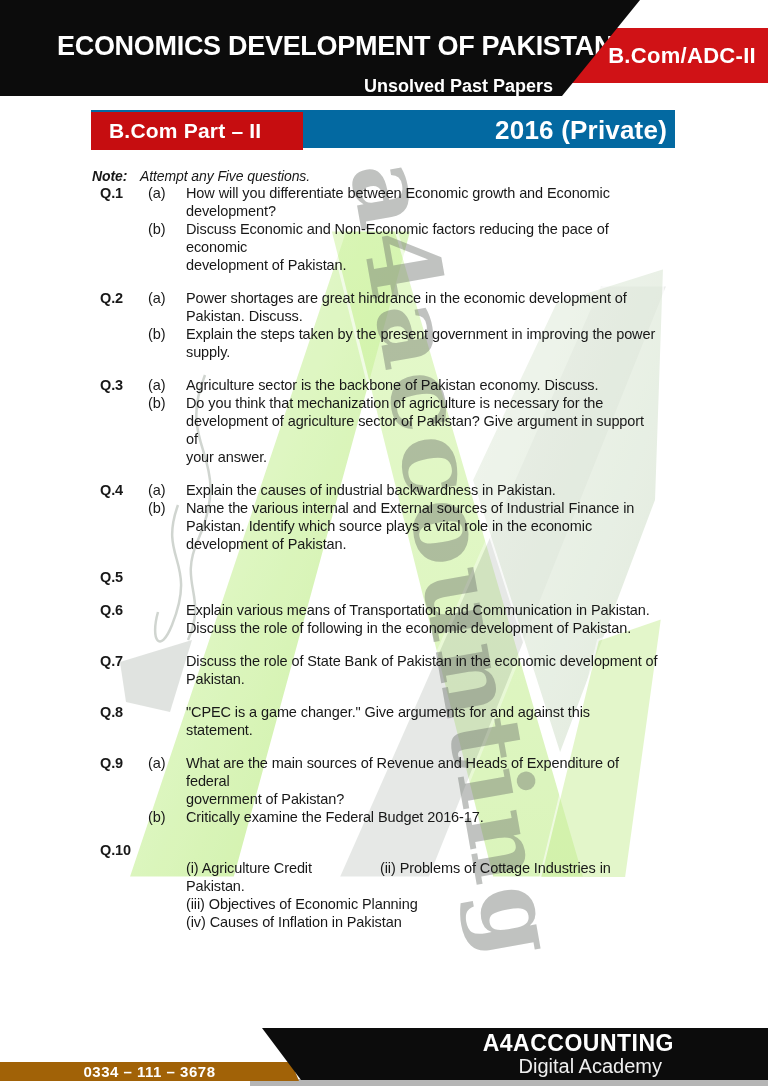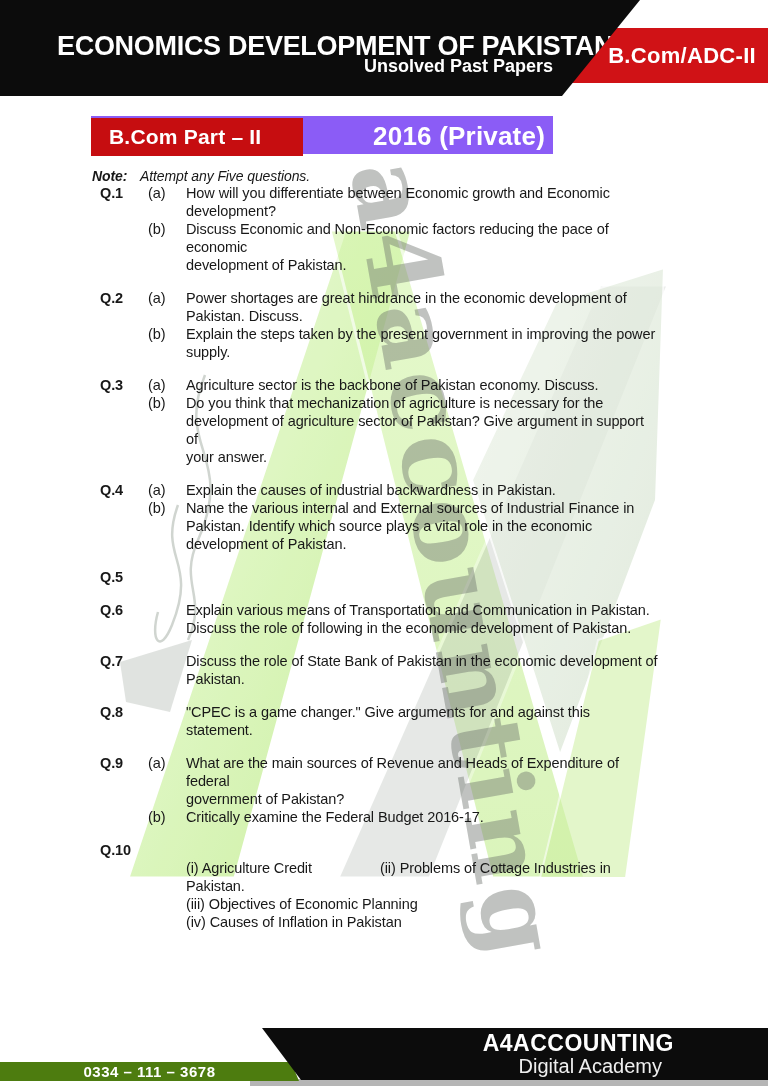--- a/index.html
+++ b/index.html
@@ -7,25 +7,25 @@
         font-family:"Liberation Sans",sans-serif;margin:0 auto;}
 
   
   .hdr-badge{position:absolute;left:540px;top:28px;width:228px;height:55px;background:#d01216;
              color:#fff;font-weight:700;font-size:22px;line-height:55px;text-align:right;
              padding-right:12px;box-sizing:border-box;letter-spacing:.3px;z-index:3;}
   .hdr-black{position:absolute;left:0;top:0;width:768px;height:96px;background:#0c0c0c;
              clip-path:polygon(0 0,640px 0,562px 96px,0 96px);z-index:4;}
   .hdr-title{position:absolute;left:57px;top:31px;width:500px;color:#fff;font-weight:700;
              font-size:27px;letter-spacing:-.3px;white-space:nowrap;}
-  .hdr-sub{position:absolute;right:215px;top:56px;color:#fff;font-weight:700;font-size:18px;
+  .hdr-sub{position:absolute;right:215px;top:76px;color:#fff;font-weight:700;font-size:18px;
            white-space:nowrap;margin-left:9px;}
 
   
-  .banner{position:absolute;left:91px;top:116px;width:462px;height:38px;background:#8b5cf6;z-index:3;}
+  .banner{position:absolute;left:91px;top:110px;width:584px;height:38px;background:#0369a1;z-index:3;}
   .banner-red{position:absolute;left:0;top:2px;width:212px;height:38px;background:#c60d10;
               color:#fff;font-weight:700;font-size:21px;line-height:38px;padding-left:18px;
               box-sizing:border-box;letter-spacing:.2px;}
   .banner-year{position:absolute;right:8px;top:0;height:38px;color:#fff;font-weight:700;
                font-size:26px;line-height:40px;letter-spacing:.2px;}
 
   
   .wm{position:absolute;inset:0;z-index:0;}
   .wm-brand{position:absolute;left:55px;top:500px;width:800px;height:120px;display:flex;
             align-items:center;justify-content:center;transform:rotate(80deg);
@@ -41,21 +41,21 @@
   .note-label{width:48px;font-weight:600;}
   .question{margin-bottom:15px;}
   .row{display:flex;}
   .qno{width:48px;flex:none;font-weight:600;}
   .plabel{width:38px;flex:none;}
   .ptext{flex:1;white-space:pre-line;}
   .sn-first{display:inline-block;width:194px;}
 
   
   .ftr-gray{position:absolute;left:250px;top:1079px;width:518px;height:7px;background:#b5b5b5;z-index:2;}
-  .ftr-red{position:absolute;left:0;top:1062px;width:299px;height:19px;background:#4d7c0f;
+  .ftr-red{position:absolute;left:0;top:1062px;width:299px;height:19px;background:#a16207;
            clip-path:polygon(0 0,291px 0,299px 100%,0 100%);z-index:3;color:#fff;
            font-weight:700;font-size:15px;line-height:19px;text-align:center;letter-spacing:.5px;}
   .ftr-black{position:absolute;left:0;top:1028px;width:768px;height:52px;background:#0c0c0c;
              clip-path:polygon(262px 0,768px 0,768px 52px,301px 52px);z-index:4;}
   .ftr-text{position:absolute;right:94px;top:2px;text-align:right;color:#fff;}
   .ftr-brand{font-size:23px;font-weight:700;letter-spacing:.5px;line-height:26px;}
   .ftr-tag{font-size:20px;font-weight:400;color:#efefef;line-height:20px;padding-right:12px;}
 </style>
 </head>
 <body>

